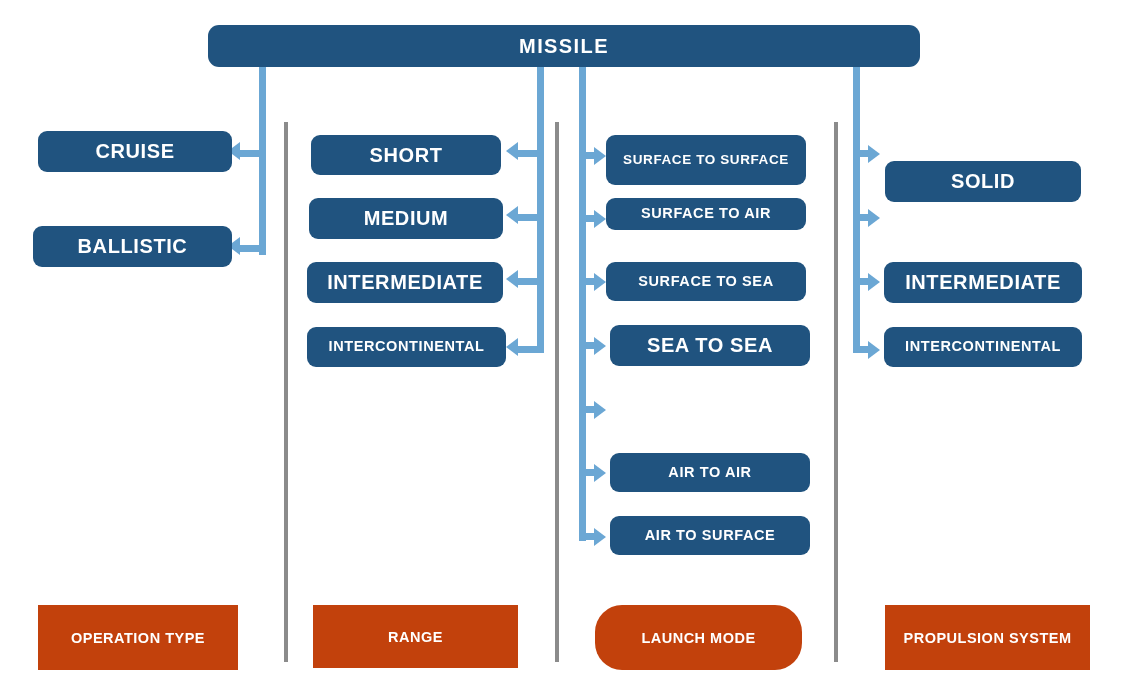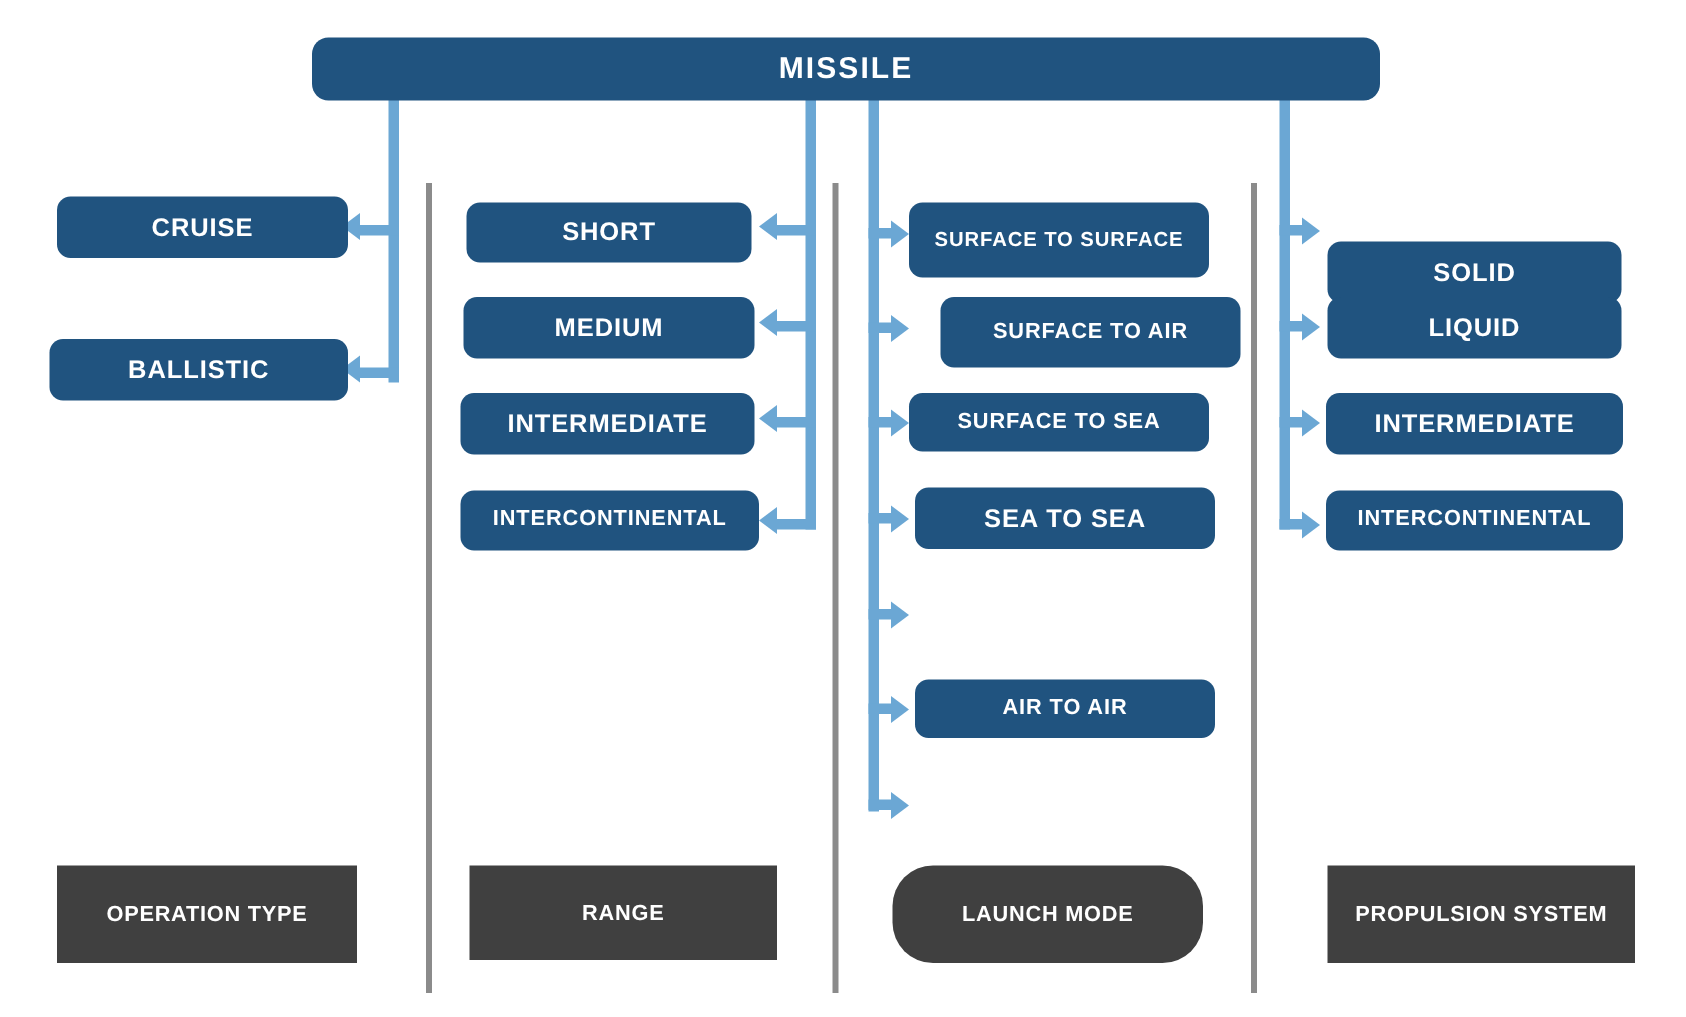--- a/index.html
+++ b/index.html
@@ -38,45 +38,46 @@
   }
 
   .node.root {
     border-radius: 11px;
     font-size: 20px;
     letter-spacing: 1.4px;
     justify-content: center;
   }
 
   .node.lvl2 {
-    font-size: 17px;
+    font-size: 20px;
   }
   .node.lvl2.small {
     font-size: 14.5px;
   }
   .node.lvl2.tiny {
     font-size: 13.5px;
   }
 
   
   .cat {
     position: absolute;
-    background: #404040;
+    background: #c2410c;
     color: #ffffff;
     border-radius: 0;
     display: flex;
     align-items: center;
     justify-content: center;
     text-align: center;
     font-weight: bold;
     font-size: 14.5px;
     letter-spacing: 0.5px;
     box-sizing: border-box;
     padding: 0 6px;
     z-index: 6;
+    margin-top: 28px;
   }
 
   
   .vline {
     position: absolute;
     background: #6ba7d4;
     width: 7px;
     z-index: 2;
   }
   .hline {
@@ -193,31 +194,34 @@
 
   <div class="hline" style="left:579px; top:469px; width:18px;"></div>
   <div class="arrow right" style="left:594px; top:464px;"></div>
 
   <div class="hline" style="left:579px; top:533px; width:18px;"></div>
   <div class="arrow right" style="left:594px; top:528px;"></div>
 
   <div class="node lvl2 tiny" style="left:606px; top:135px; width:200px; height:50px;">
     <span>SURFACE TO SURFACE</span>
   </div>
-  <div class="node lvl2 small" style="left:627px; top:198px; width:200px; height:47px;align-items:center;">
+  <div class="node lvl2 small" style="left:606px; top:198px; width:200px; height:32px;align-items:center;">
     <span>SURFACE TO AIR</span>
   </div>
   <div class="node lvl2" style="left:610px; top:325px; width:200px; height:41px;">
     <span>SEA TO SEA</span>
   </div>
   <div class="node lvl2 small" style="left:606px; top:262px; width:200px; height:39px;">
     <span>SURFACE TO SEA</span>
   </div>
   <div class="node lvl2 small" style="left:610px; top:453px; width:200px; height:39px;">
     <span>AIR TO AIR</span>
+  </div>
+  <div class="node lvl2 small" style="left:610px; top:516px; width:200px; height:39px;">
+    <span>AIR TO SURFACE</span>
   </div>
 
   <div class="cat" style="left:595px; top:577px; width:207px; height:65px;border-radius:27px;">
     <span>LAUNCH MODE</span>
   </div>
 
   <div class="vline" style="left:853px; top:63px; height:290px;"></div>
   <div class="hline" style="left:853px; top:150px; width:18px;"></div>
   <div class="arrow right" style="left:868px; top:145px;"></div>
 
@@ -226,23 +230,20 @@
 
   <div class="hline" style="left:853px; top:278px; width:18px;"></div>
   <div class="arrow right" style="left:868px; top:273px;"></div>
 
   <div class="hline" style="left:853px; top:346px; width:18px;"></div>
   <div class="arrow right" style="left:868px; top:341px;"></div>
 
   <div class="node lvl2" style="left:885px; top:133px; width:196px; height:41px;margin-top:28px;">
     <span>SOLID</span>
   </div>
-  <div class="node lvl2" style="left:885px; top:198px; width:196px; height:41px;">
-    <span>LIQUID</span>
-  </div>
   <div class="node lvl2" style="left:884px; top:262px; width:198px; height:41px;">
     <span>INTERMEDIATE</span>
   </div>
   <div class="node lvl2 small" style="left:884px; top:327px; width:198px; height:40px;">
     <span>INTERCONTINENTAL</span>
   </div>
 
   <div class="cat" style="left:885px; top:577px; width:205px; height:65px;">
     <span>PROPULSION SYSTEM</span>
   </div>

